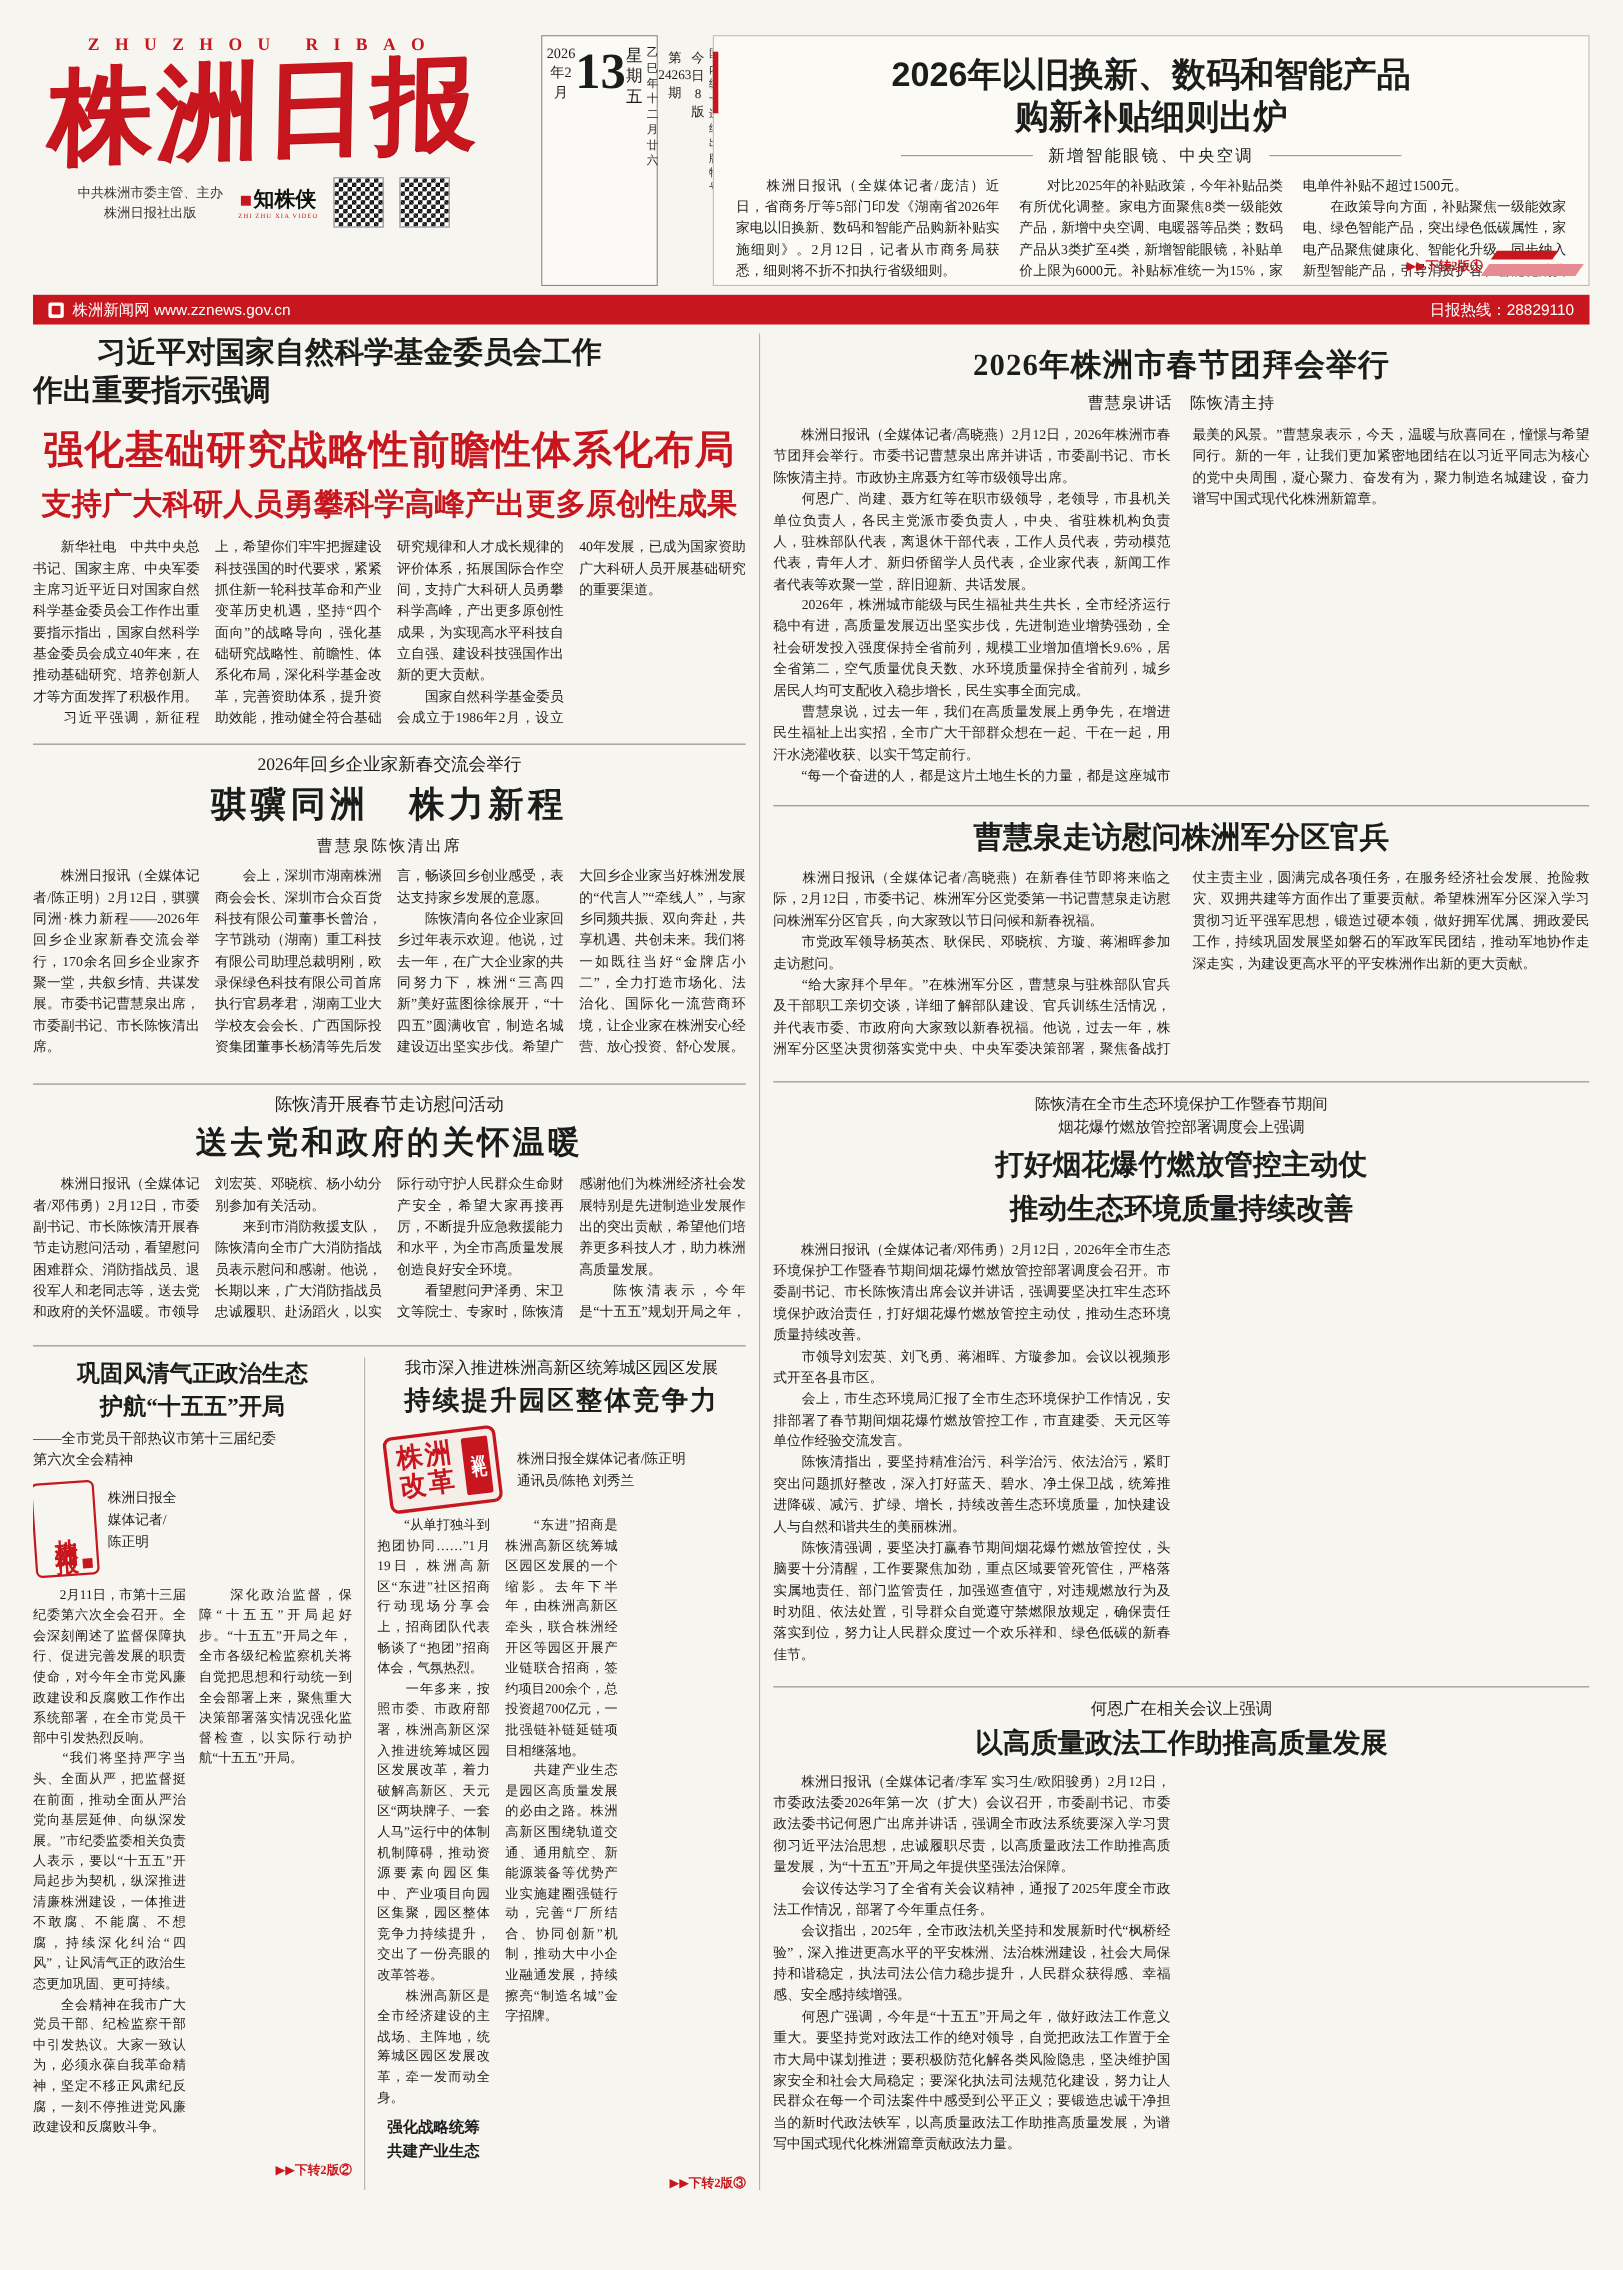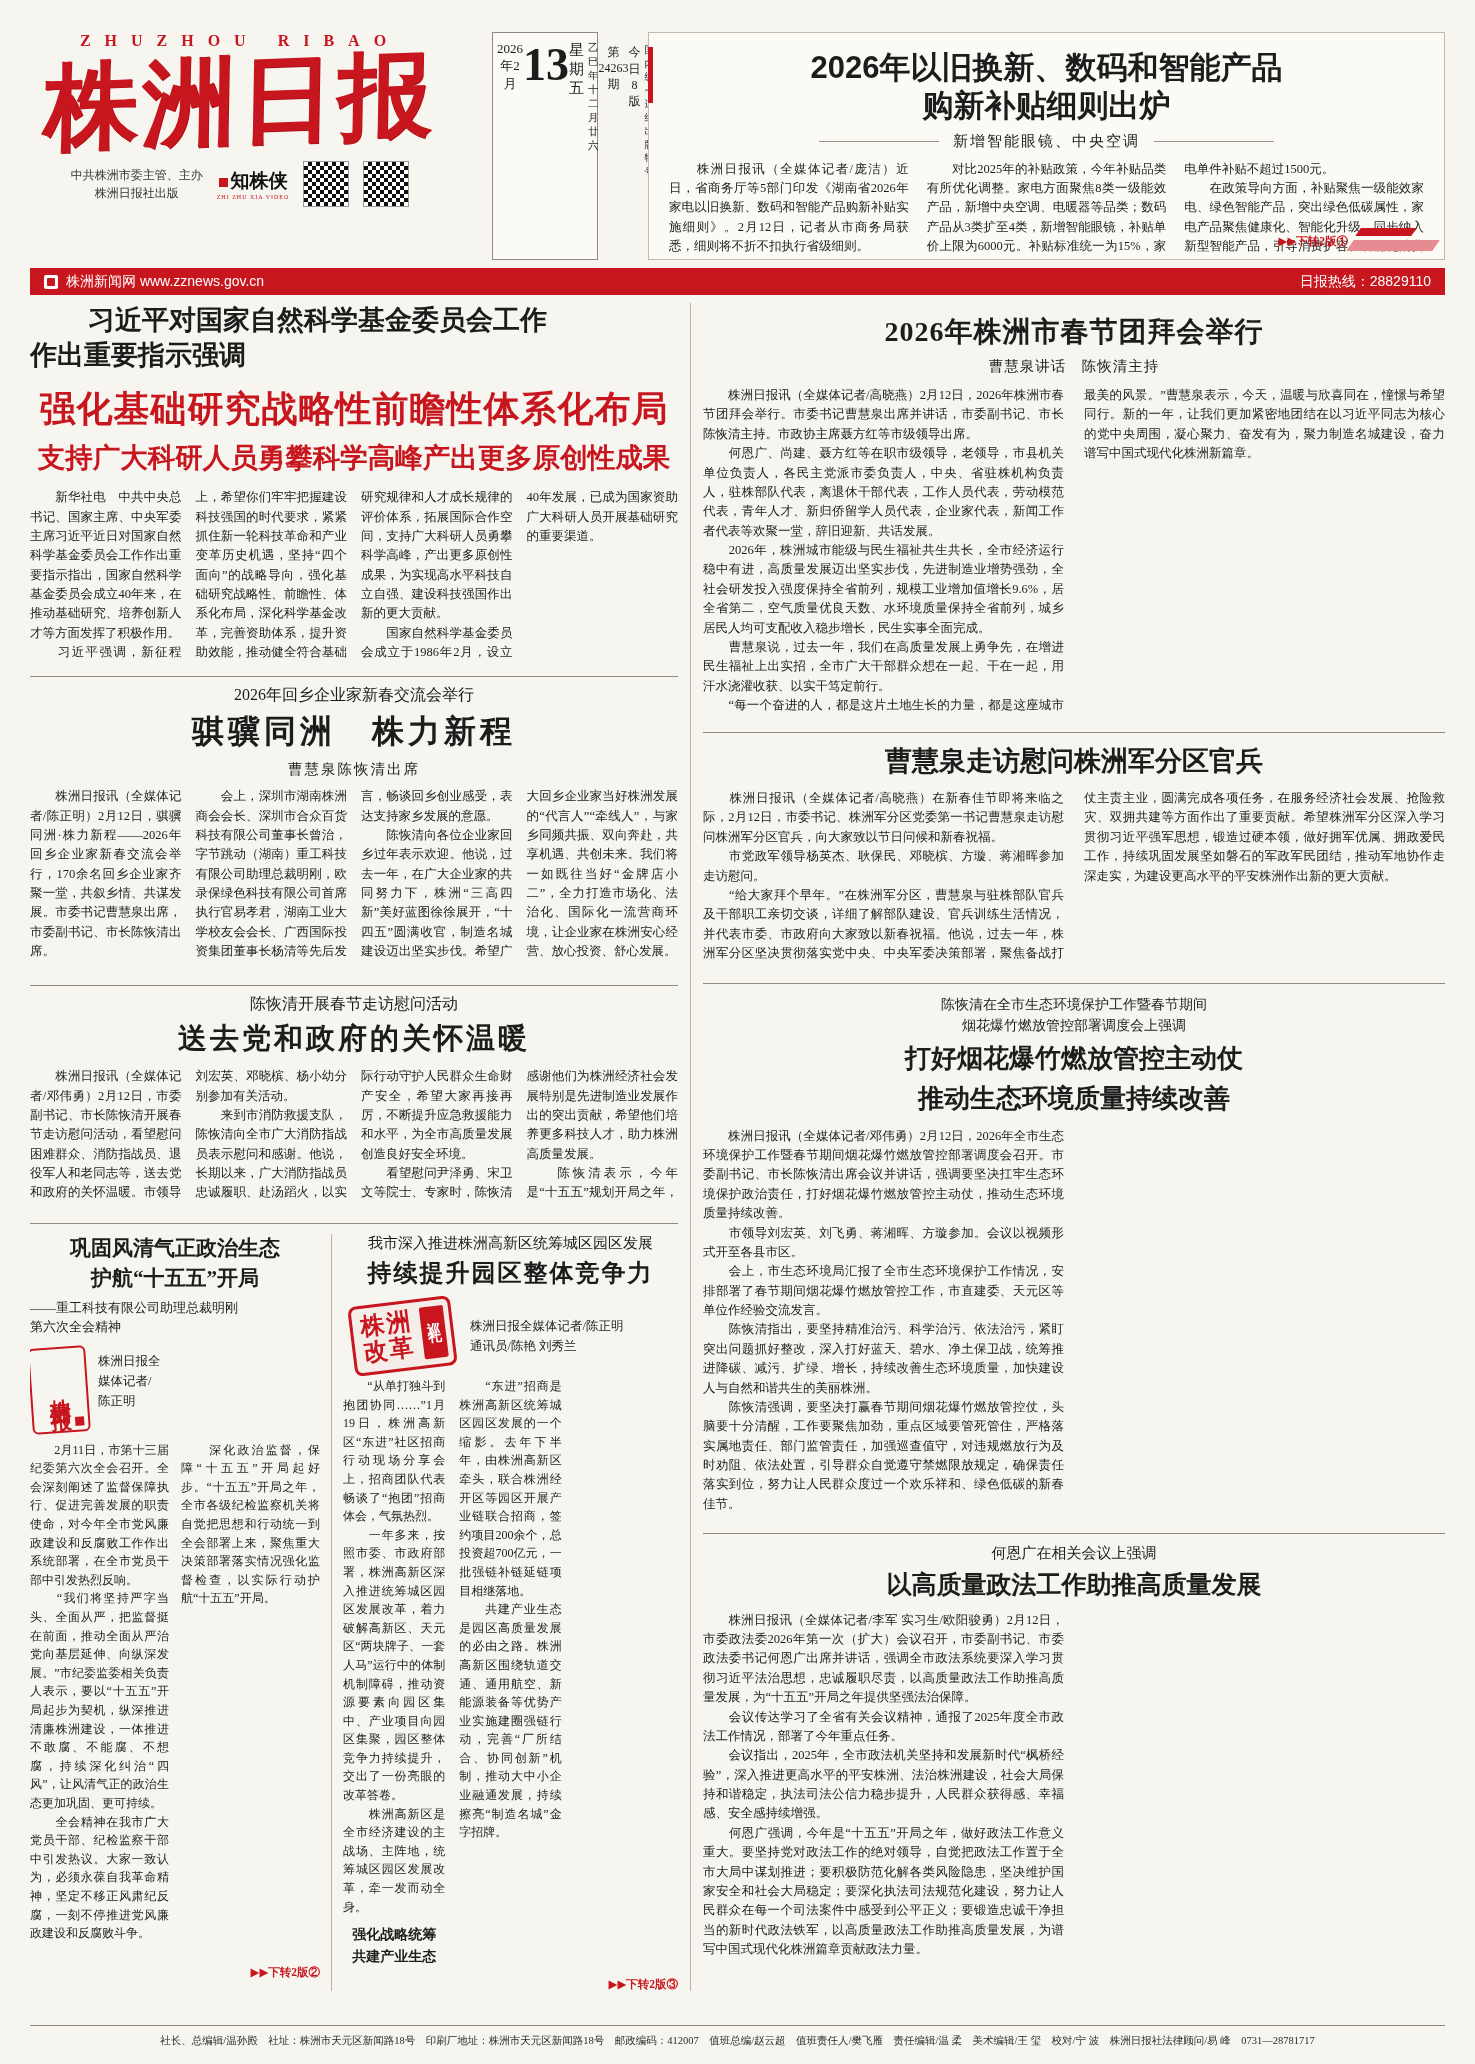--- a/index.html
+++ b/index.html
@@ -217,21 +217,21 @@
 　　来到市消防救援支队，陈恢清向全市广大消防指战员表示慰问和感谢。他说，长期以来，广大消防指战员忠诚履职、赴汤蹈火，以实际行动守护人民群众生命财产安全，希望大家再接再厉，不断提升应急救援能力和水平，为全市高质量发展创造良好安全环境。
 　　看望慰问尹泽勇、宋卫文等院士、专家时，陈恢清感谢他们为株洲经济社会发展特别是先进制造业发展作出的突出贡献，希望他们培养更多科技人才，助力株洲高质量发展。
 　　陈恢清表示，今年是“十五五”规划开局之年，也是株洲乘势而上的关键一年，祝愿大家新春愉快、阖家幸福。</div>
       </article>
 
       <div class="bottom-row">
 
         <article class="art-d">
           <h3 class="d-head" data-bind="left.jiwei.headline1">巩固风清气正政治生态</h3>
           <h3 class="d-head" data-bind="left.jiwei.headline2">护航“十五五”开局</h3>
-          <div class="d-sub" data-bind="left.jiwei.sub">——重工科技有限公司助理总裁明刚
+          <div class="d-sub" data-bind="left.jiwei.sub">——全市党员干部热议市第十三届纪委
 第六次全会精神</div>
           <div class="d-sealrow">
             <div class="seal">
               <span class="seal-txt" data-bind="left.jiwei.seal">株洲日报</span>
             </div>
             <div class="d-byline" data-bind="left.jiwei.byline">株洲日报全
 媒体记者/
 陈正明</div>
           </div>
           <div class="d-body body-cols" data-bind="left.jiwei.body">　　2月11日，市第十三届纪委第六次全会召开。全会深刻阐述了监督保障执行、促进完善发展的职责使命，对今年全市党风廉政建设和反腐败工作作出系统部署，在全市党员干部中引发热烈反响。
@@ -307,17 +307,14 @@
         <h2 class="i-head" data-bind="right.zhengfa.headline">以高质量政法工作助推高质量发展</h2>
         <div class="i-body body-cols" data-bind="right.zhengfa.body">　　株洲日报讯（全媒体记者/李军 实习生/欧阳骏勇）2月12日，市委政法委2026年第一次（扩大）会议召开，市委副书记、市委政法委书记何恩广出席并讲话，强调全市政法系统要深入学习贯彻习近平法治思想，忠诚履职尽责，以高质量政法工作助推高质量发展，为“十五五”开局之年提供坚强法治保障。
 　　会议传达学习了全省有关会议精神，通报了2025年度全市政法工作情况，部署了今年重点任务。
 　　会议指出，2025年，全市政法机关坚持和发展新时代“枫桥经验”，深入推进更高水平的平安株洲、法治株洲建设，社会大局保持和谐稳定，执法司法公信力稳步提升，人民群众获得感、幸福感、安全感持续增强。
 　　何恩广强调，今年是“十五五”开局之年，做好政法工作意义重大。要坚持党对政法工作的绝对领导，自觉把政法工作置于全市大局中谋划推进；要积极防范化解各类风险隐患，坚决维护国家安全和社会大局稳定；要深化执法司法规范化建设，努力让人民群众在每一个司法案件中感受到公平正义；要锻造忠诚干净担当的新时代政法铁军，以高质量政法工作助推高质量发展，为谱写中国式现代化株洲篇章贡献政法力量。</div>
       </article>
 
     </section>
   </main>
 
-  <footer class="footer">
-    <div data-bind="footer.line">社长、总编辑/温孙殿　社址：株洲市天元区新闻路18号　印刷厂地址：株洲市天元区新闻路18号　邮政编码：412007　值班总编/赵云超　值班责任人/樊飞雁　责任编辑/温 柔　美术编辑/王 玺　校对/宁 波　株洲日报社法律顾问/易 峰　0731—28781717</div>
-  </footer>
 
 </div>
 
 </body></html>

